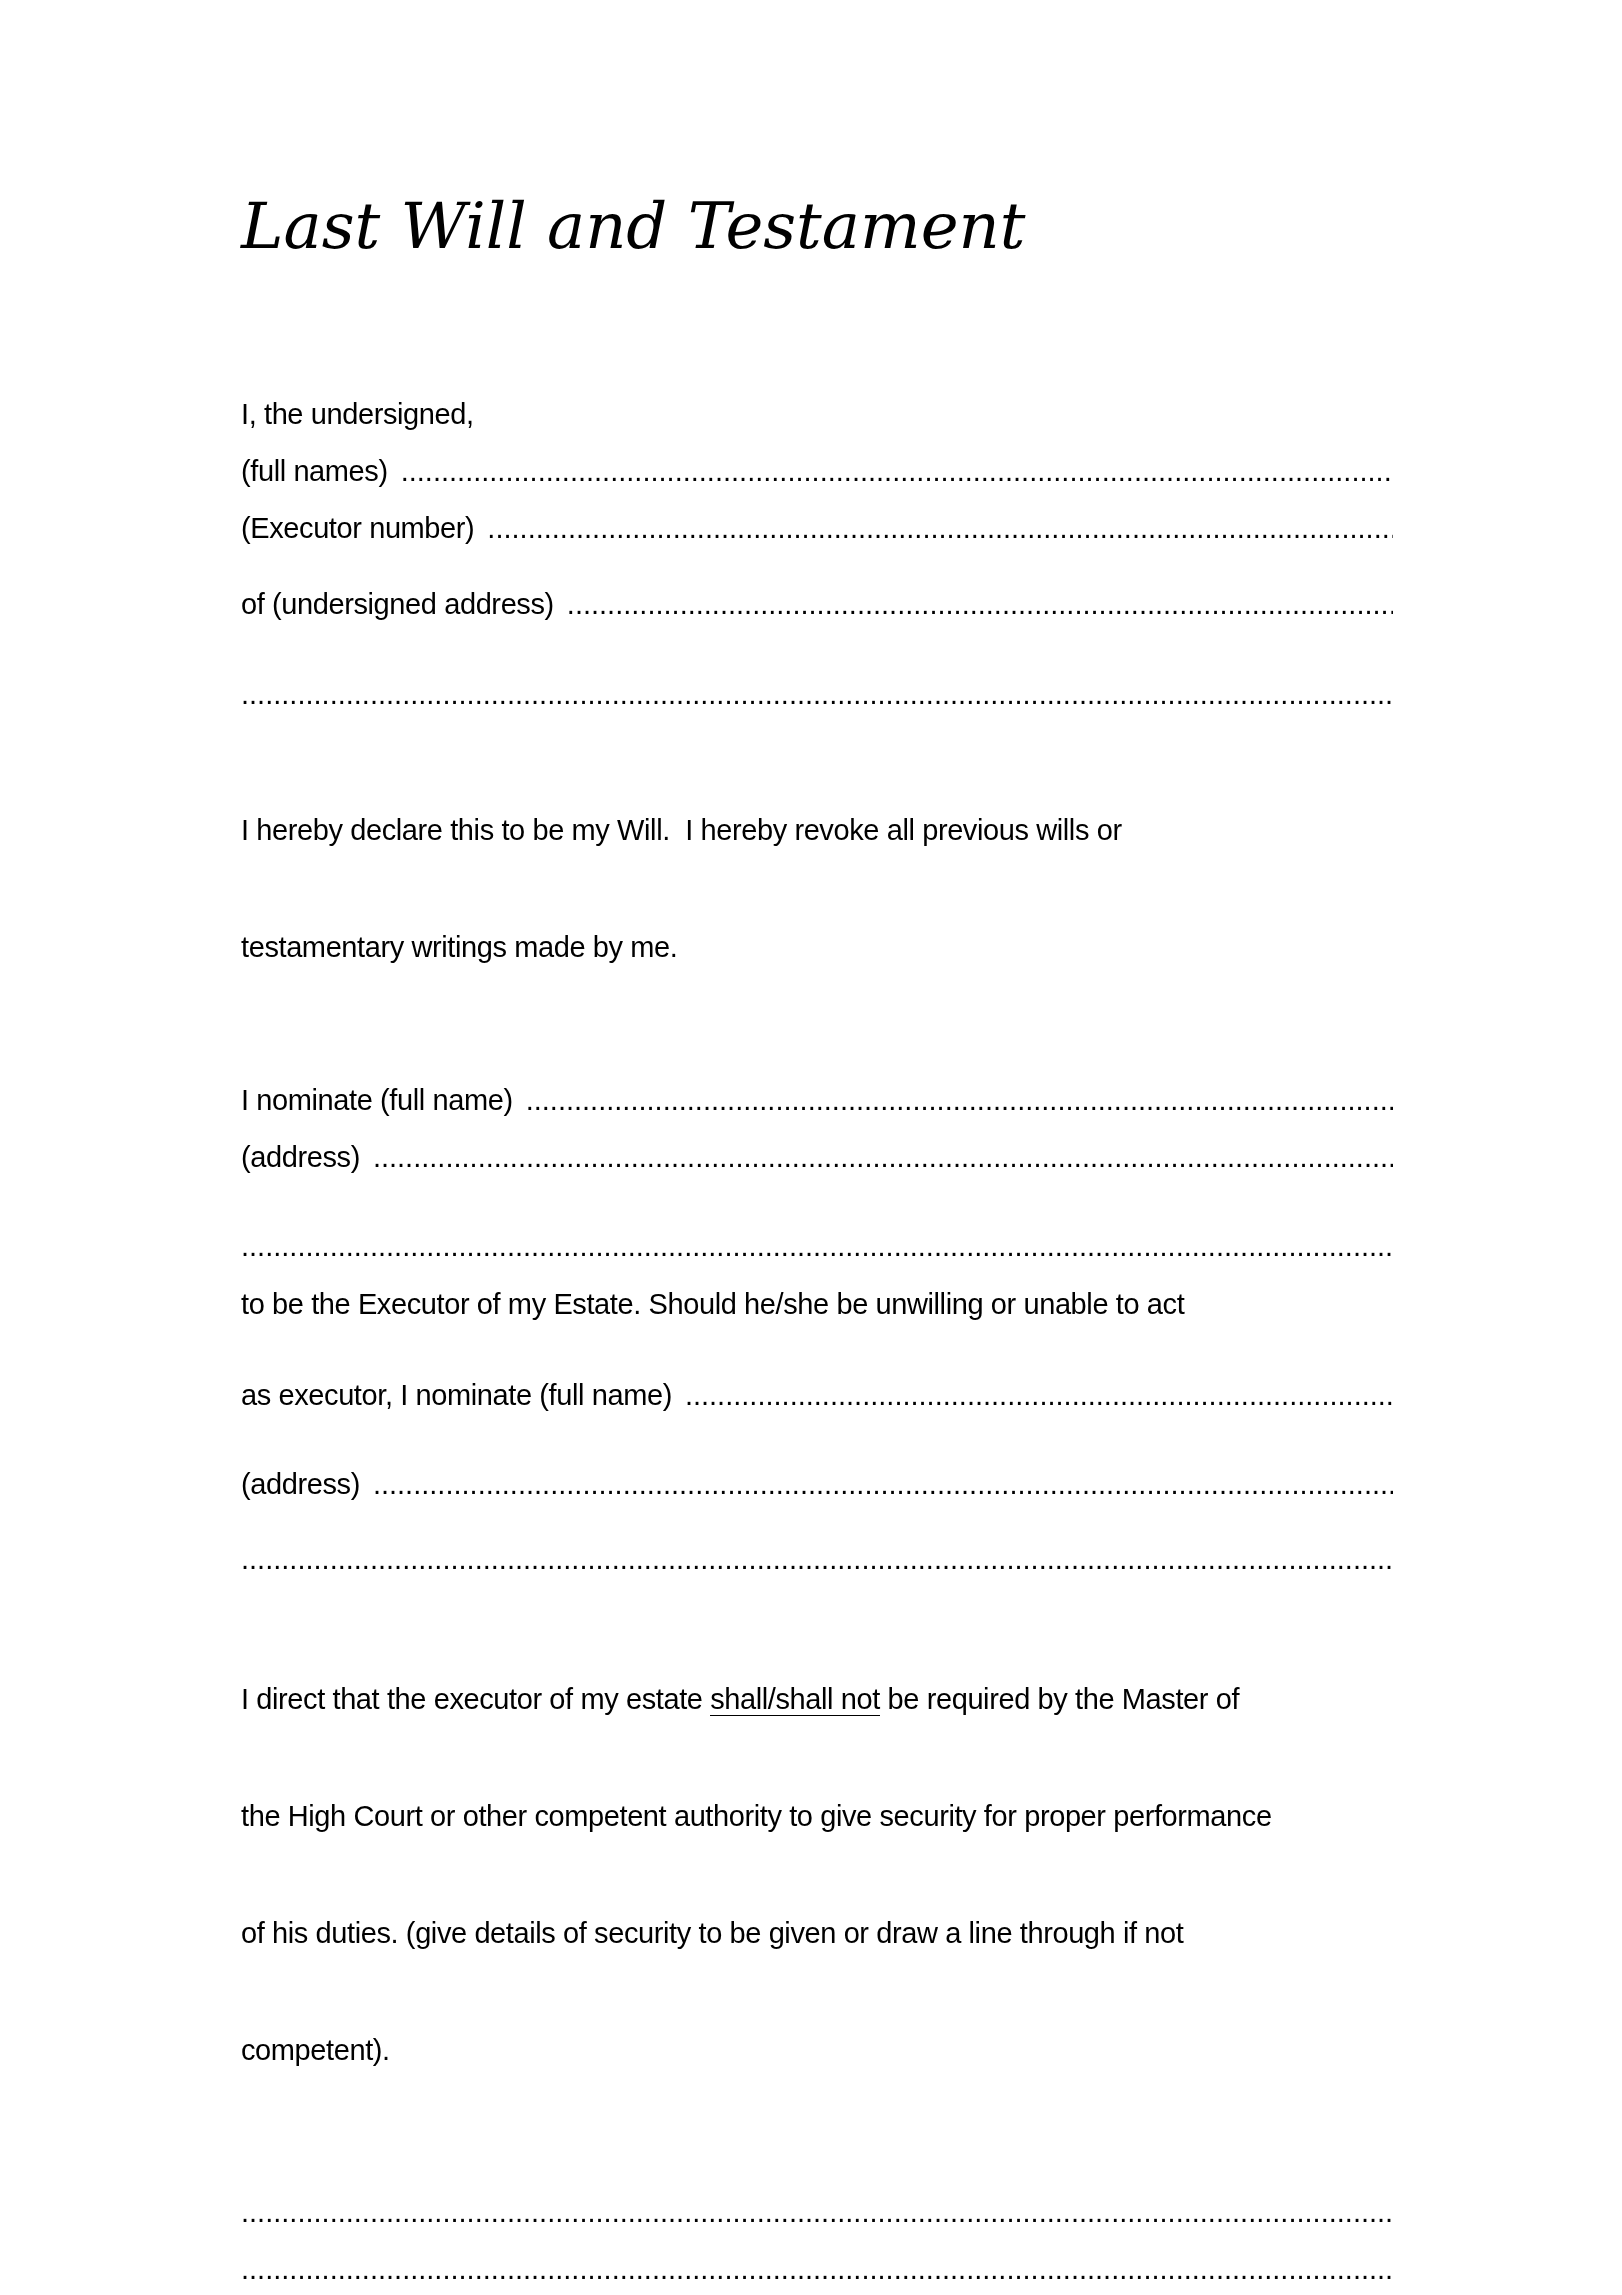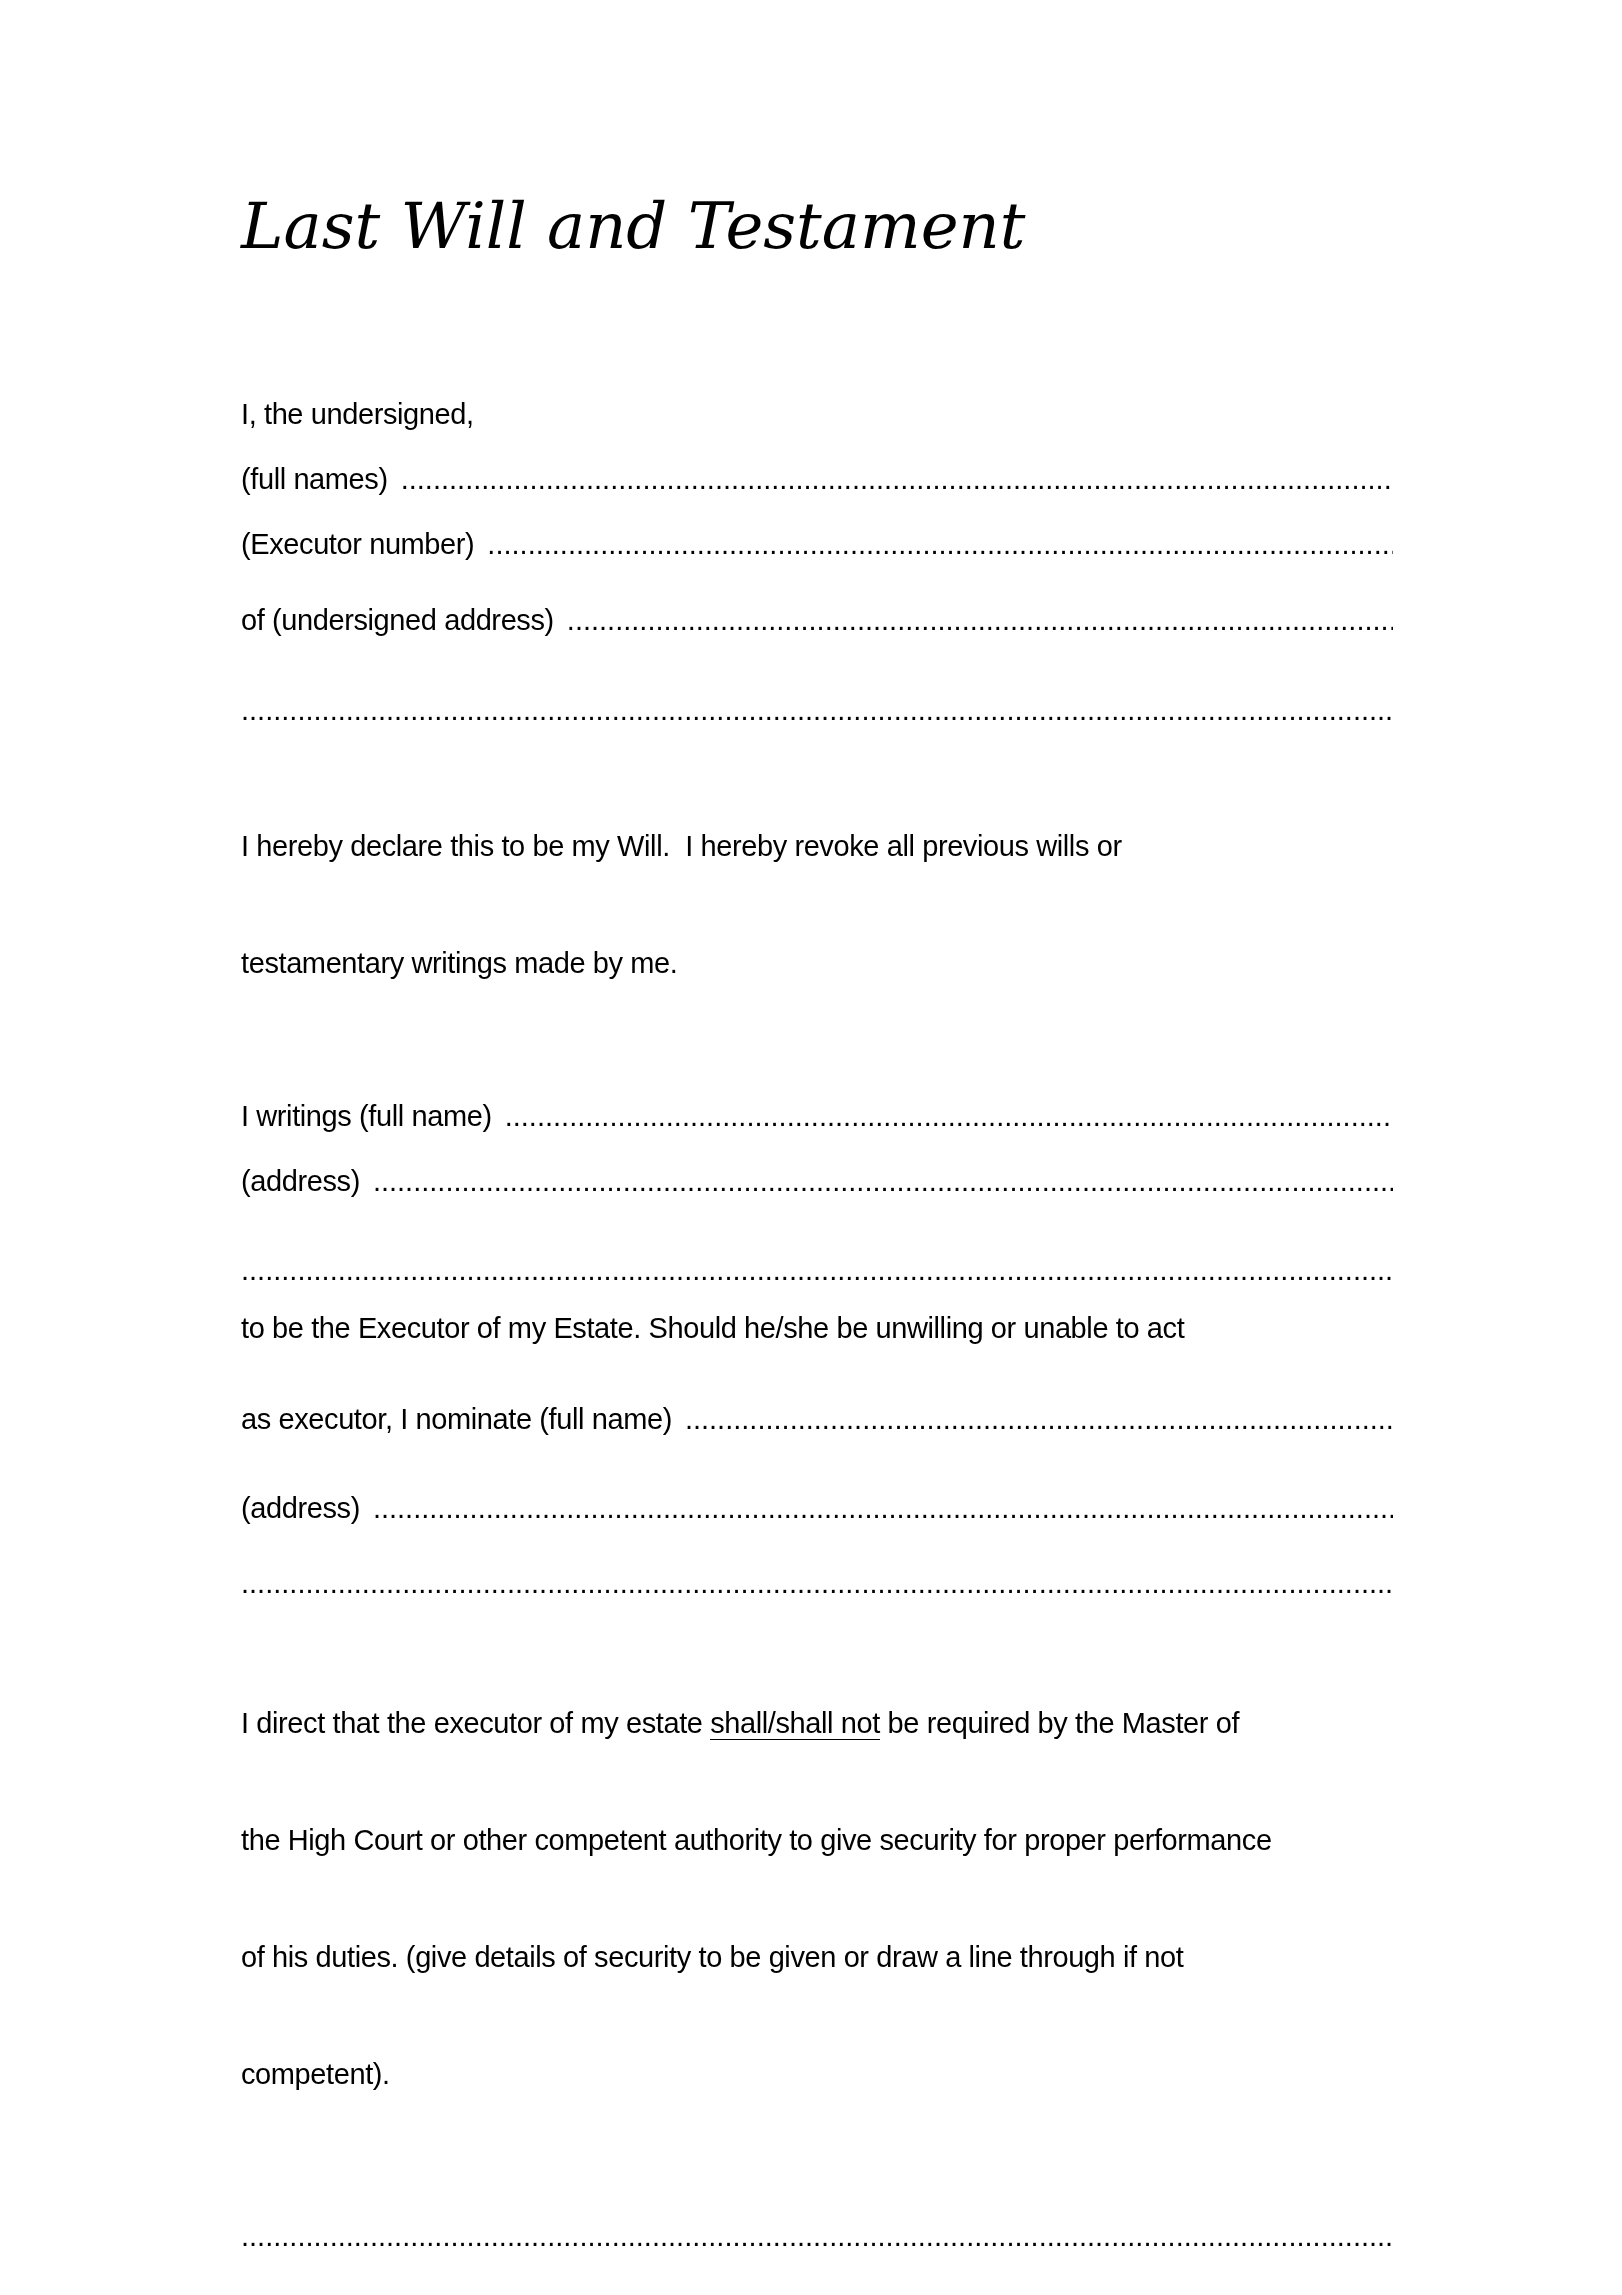--- a/index.html
+++ b/index.html
@@ -27,21 +27,21 @@
     font-size: 64px;
     line-height: 71px;
     text-align: left;
     margin-top: 191px;
     white-space: pre;
   }
   .row {
     font-size: 29px;
     line-height: 39px;
     letter-spacing: -0.4px;
-    margin-top: 26px;
+    margin-top: 18px;
     white-space: pre;
   }
   .row.field {
     display: flex;
     align-items: baseline;
   }
   .label {
     white-space: pre;
     flex: 0 0 auto;
   }
@@ -90,21 +90,21 @@
   <div class="row field" style="margin-top:51px">
     <span class="dots no-label">................................................................................................................................................................................................................................................</span>
   </div>
 
   <div class="row para" style="margin-top:19px">
     <div class="pline">I hereby declare this to be my Will.  I hereby revoke all previous wills or</div>
     <div class="pline">testamentary writings made by me.</div>
   </div>
 
   <div class="row field" style="margin-top:36px">
-    <span class="label">I writings (full name)</span>
+    <span class="label">I nominate (full name)</span>
     <span class="dots">................................................................................................................................................................................................................................................</span>
   </div>
 
   <div class="row field">
     <span class="label">(address)</span>
     <span class="dots">................................................................................................................................................................................................................................................</span>
   </div>
 
   <div class="row field" style="margin-top:50px">
     <span class="dots no-label">................................................................................................................................................................................................................................................</span>

